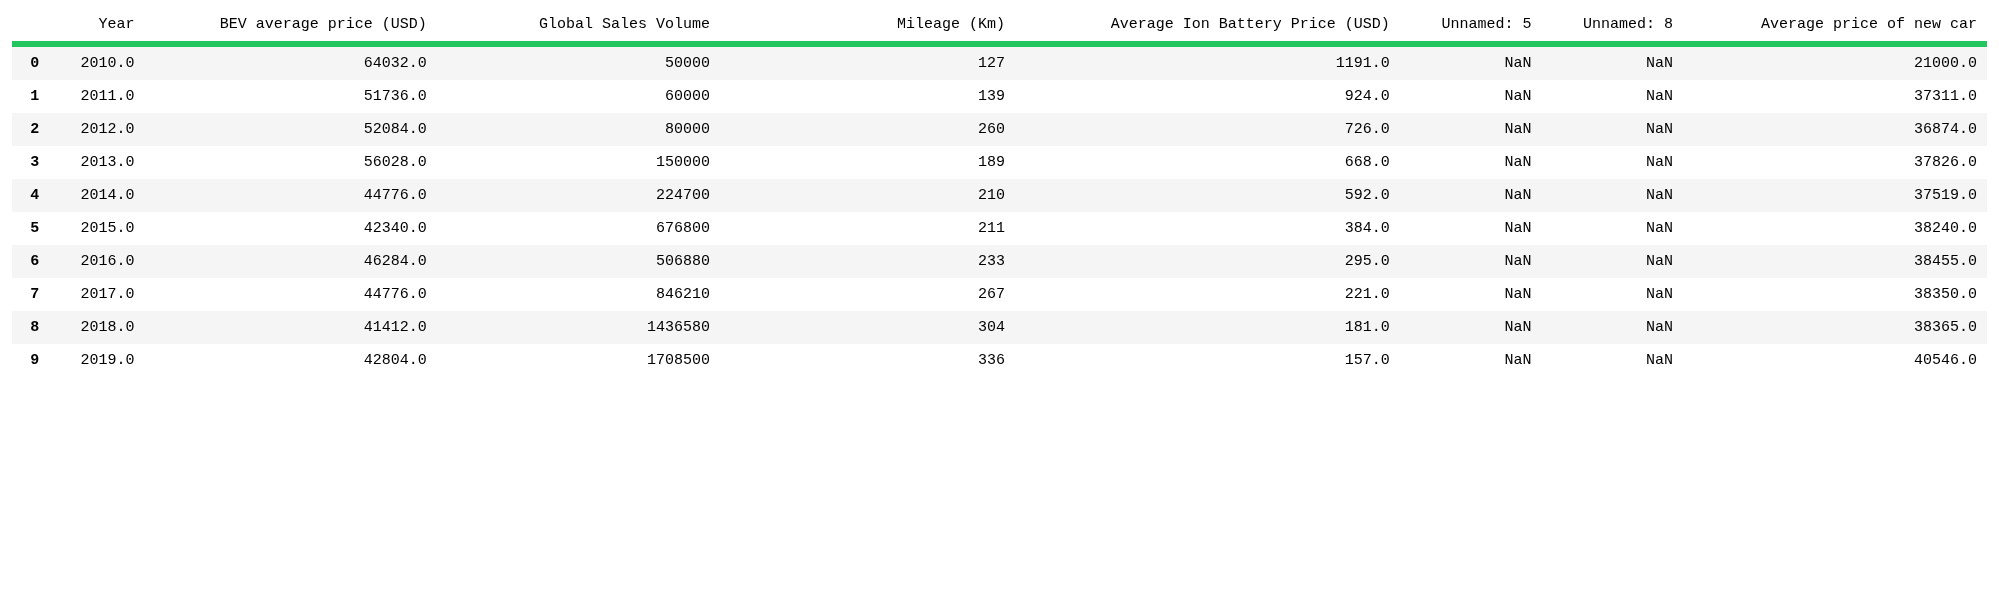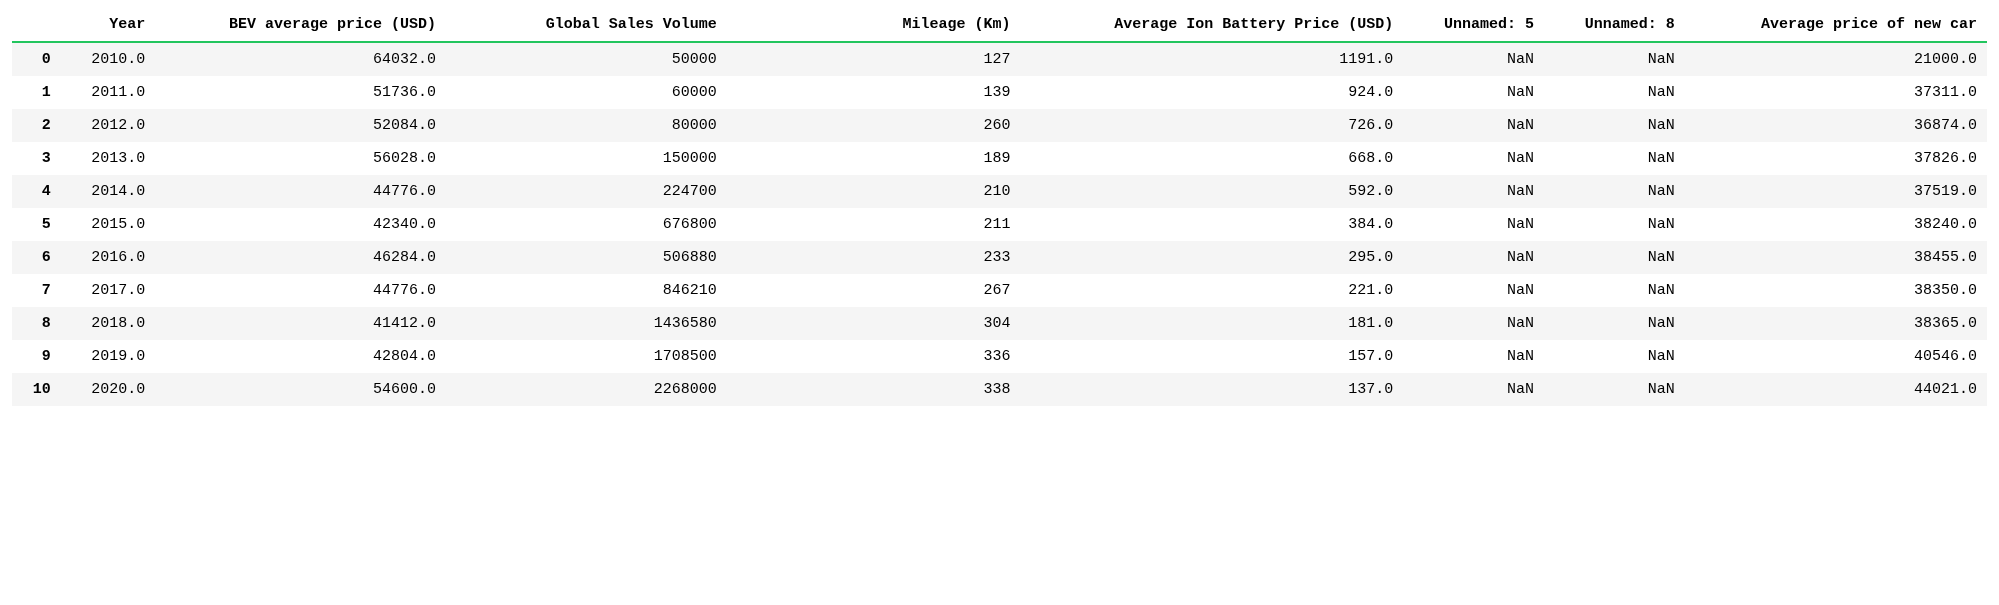--- a/index.html
+++ b/index.html
@@ -13,23 +13,23 @@
       font-size: 15px;
       color: #000;
       padding: 8px 12px;
     }
     table {
       border-collapse: collapse;
       width: 100%;
     }
     thead th {
       text-align: right;
-      font-weight: bold;
+      font-weight: normal;
       padding: 8px 10px;
-      border-bottom: 2px solid #22c55e;
+      border-bottom: 6px solid #22c55e;
       white-space: nowrap;
       margin-top: 15px;
     }
     thead th.idx {
       text-align: right;
     }
     tbody td {
       text-align: right;
       padding: 8px 10px;
       white-space: nowrap;
@@ -169,25 +169,14 @@
       <td class="idx">9</td>
       <td>2019.0</td>
       <td>42804.0</td>
       <td class="col-sales">1708500</td>
       <td>336</td>
       <td>157.0</td>
       <td>NaN</td>
       <td>NaN</td>
       <td>40546.0</td>
     </tr>
-    <tr>
-      <td class="idx">10</td>
-      <td>2020.0</td>
-      <td>54600.0</td>
-      <td class="col-sales">2268000</td>
-      <td>338</td>
-      <td>137.0</td>
-      <td>NaN</td>
-      <td>NaN</td>
-      <td>44021.0</td>
-    </tr>
   </tbody>
 </table>
 
 </body></html>

